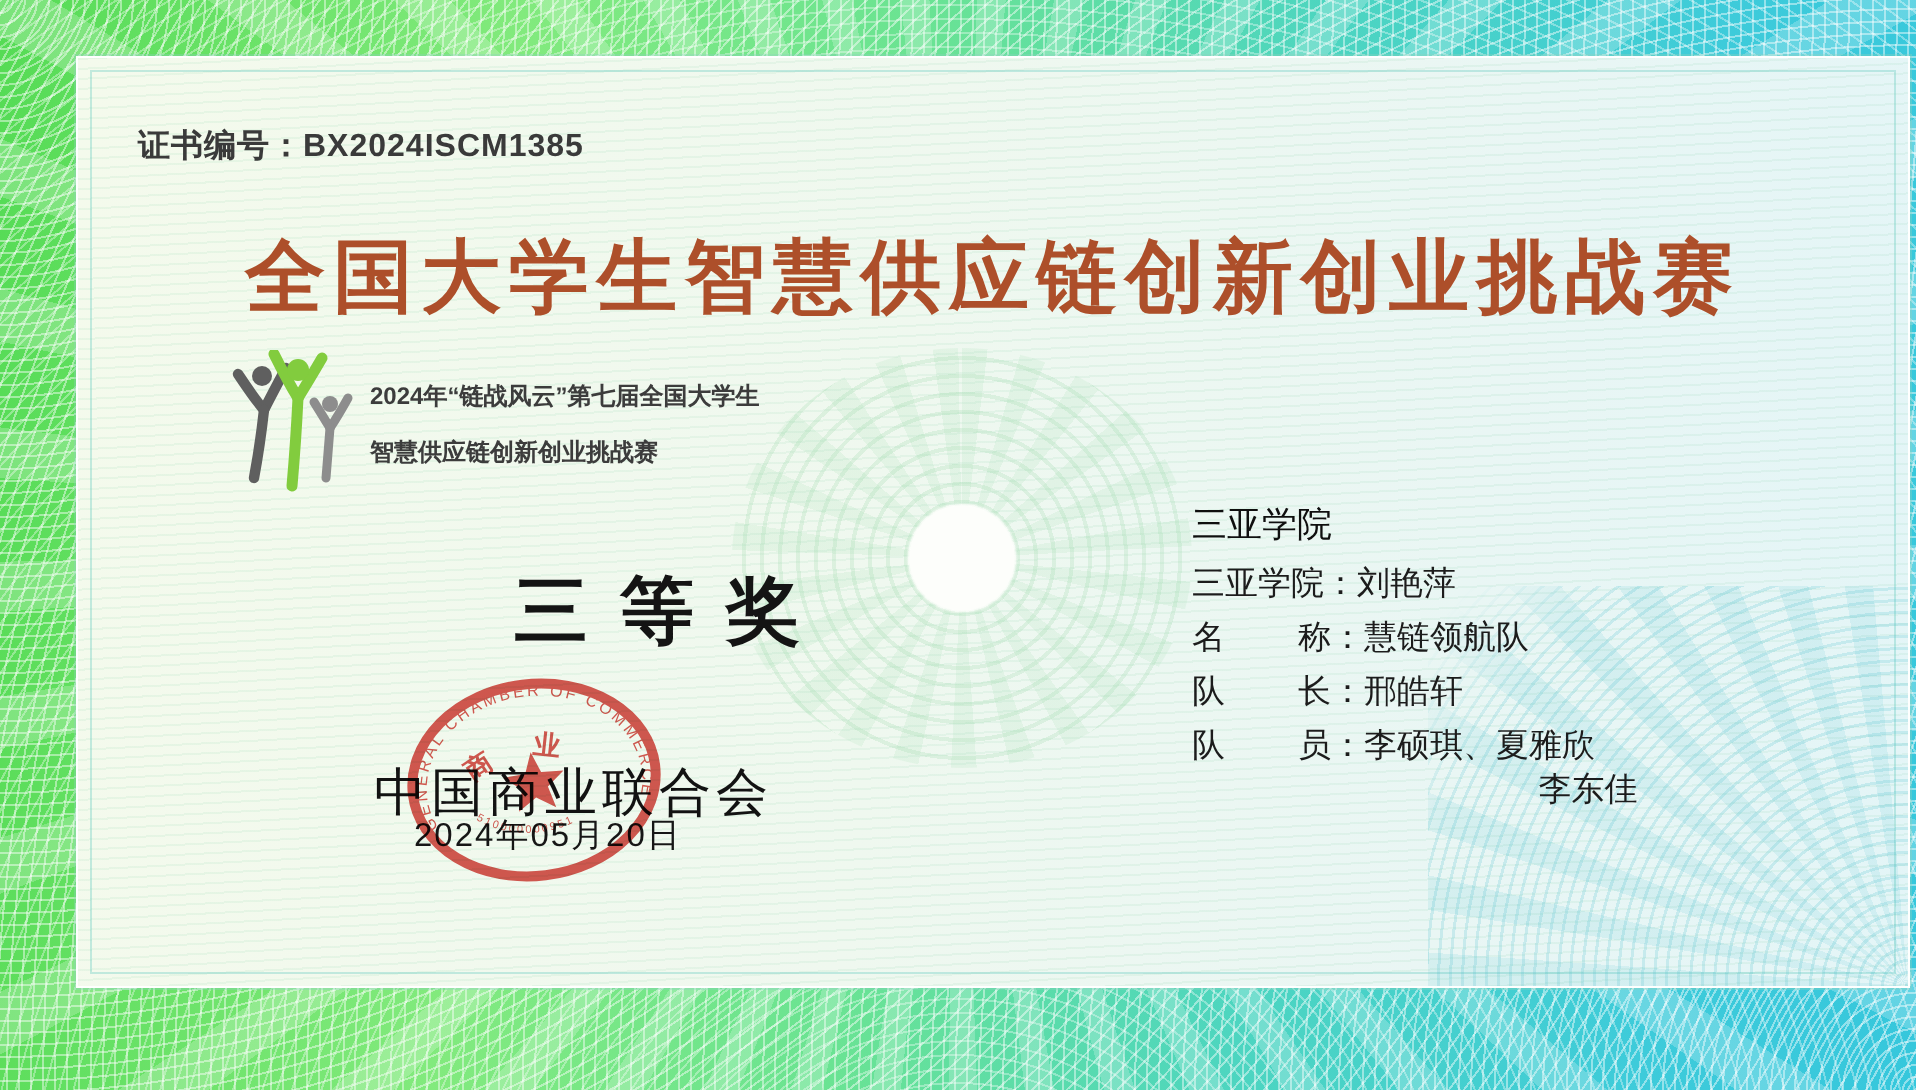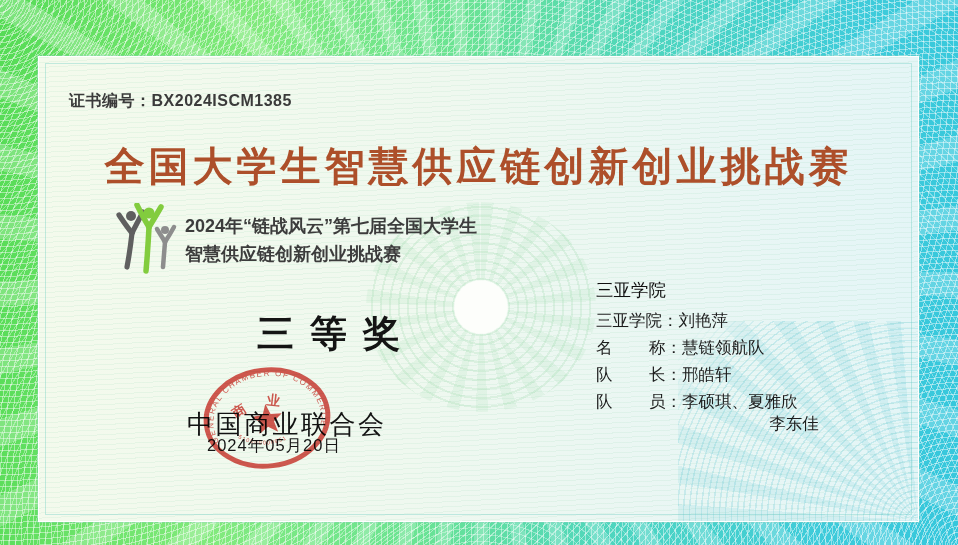--- a/index.html
+++ b/index.html
@@ -13,27 +13,28 @@
     position:absolute;inset:0;
     background:
       repeating-radial-gradient(circle at 0% 0%,   rgba(255,255,255,.45) 0 1px, rgba(255,255,255,0) 1px 6px),
       repeating-radial-gradient(circle at 100% 100%,rgba(255,255,255,.45) 0 1px, rgba(255,255,255,0) 1px 6px),
       repeating-radial-gradient(circle at 50% 120%, rgba(255,255,255,.35) 0 1px, rgba(255,255,255,0) 1px 7px),
       repeating-conic-gradient(from 10deg, rgba(255,255,255,.22) 0 3deg, rgba(255,255,255,0) 3deg 8deg),
       linear-gradient(95deg,#55db55 0%,#82ea7d 26%,#6ae393 46%,#4dd5c0 66%,#3ecbda 86%,#36c7dc 100%);
   }
   
   .panel{
-    position:absolute;left:38px;top:56px;width:879px;height:464px;
+    position:absolute;left:38px;top:28px;width:879px;height:464px;
     background:
       repeating-linear-gradient(177deg, rgba(110,200,150,.10) 0 1px, rgba(255,255,255,0) 1px 5px),
       linear-gradient(97deg,#f4faec 0%,#eff8ef 45%,#e9f6f4 75%,#e3f5f7 100%);
     border:1px solid rgba(255,255,255,.95);
     box-shadow:0 0 0 1px rgba(140,210,190,.35);
     overflow:hidden;
+    padding-left:36px;
   }
   .panel::before{content:"";position:absolute;inset:6px;border:1px solid rgba(110,205,195,.38);pointer-events:none;}
   .watermark{
     position:absolute;left:327px;top:145px;width:230px;height:210px;border-radius:50%;
     background:
       radial-gradient(circle,#fdfefb 0 26px, rgba(255,255,255,0) 28px),
       repeating-radial-gradient(circle, rgba(150,215,165,.22) 0 2px, rgba(255,255,255,0) 2px 9px),
       repeating-conic-gradient(rgba(160,220,175,.16) 0 7deg, rgba(255,255,255,0) 7deg 16deg);
   }
   .corner-mesh{
@@ -45,21 +46,21 @@
             mask:radial-gradient(circle at 100% 100%, #000 0 78%, transparent 95%);
   }
   
   .serial{position:absolute;left:30px;top:34px;font-size:16px;font-weight:600;color:#3a3a3a;letter-spacing:.5px;}
   .title{
     position:absolute;left:0;right:0;top:82px;text-align:center;
     font-family:Liberation Serif, serif;
     font-size:40px;font-weight:700;letter-spacing:4px;color:#ad4f2a;white-space:nowrap;
   }
   .logo{position:absolute;left:72px;top:146px;width:70px;height:72px;}
-  .event{position:absolute;left:146px;top:155px;font-size:18px;font-weight:600;color:#3c3c3c;line-height:28px;}
+  .event{position:absolute;left:146px;top:155px;font-size:12px;font-weight:600;color:#3c3c3c;line-height:28px;}
   .award{
     position:absolute;left:218px;top:252px;
     font-family:"DejaVu Serif","Liberation Serif",serif;
     font-size:37px;font-weight:700;letter-spacing:16px;color:#141414;white-space:nowrap;
   }
   .team{position:absolute;left:557px;top:221px;width:310px;font-size:16.5px;color:#1c1c1c;}
   .school{font-size:17.5px;font-weight:400;color:#0f0f0f;margin-bottom:5px;}
   .trow{display:flex;margin-top:9px;line-height:18px;}
   .lbl{display:inline-flex;width:86px;justify-content:space-between;flex:none;}
   .member2{margin-left:86px;margin-top:4px;line-height:18px;text-align:center;}

